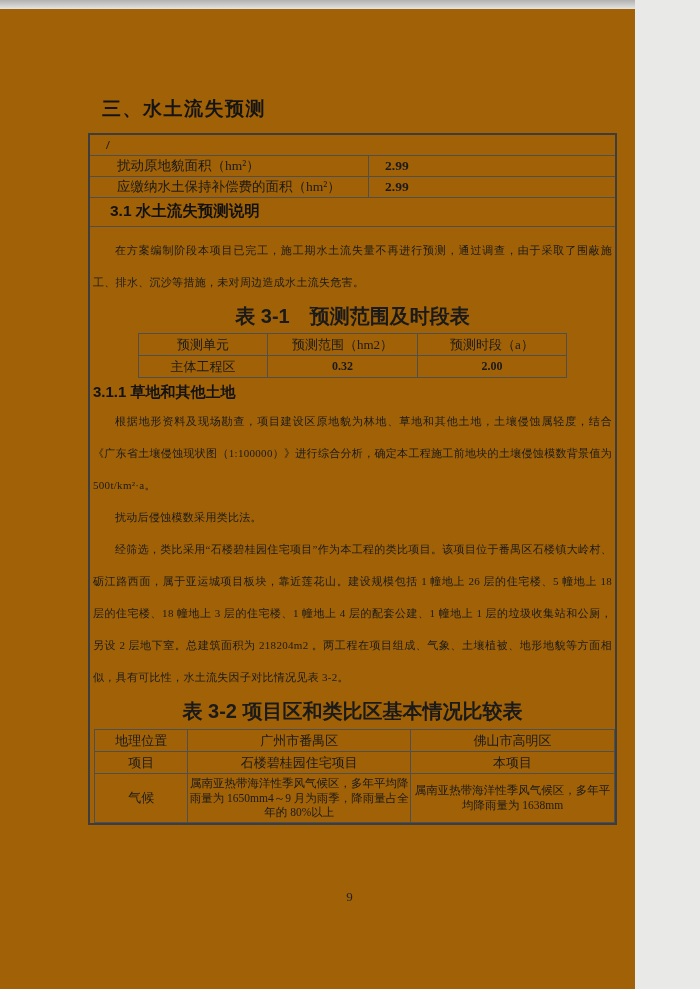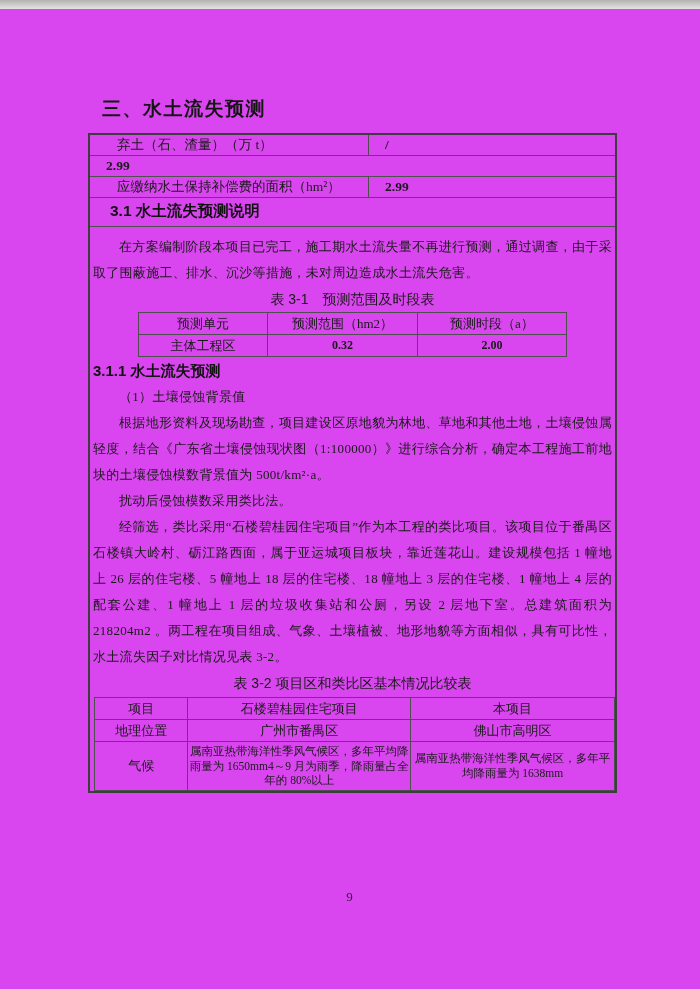--- a/index.html
+++ b/index.html
@@ -2,22 +2,22 @@
 <html><head>
 <meta charset="utf-8">
 <style>
   html,body{margin:0;padding:0;}
   body{
     width:700px;height:989px;
     background:#e9e9e7;
     font-family:"Liberation Serif","DejaVu Serif",serif;
   }
   .page{
-    position:relative;width:700px;height:989px;overflow:hidden;
-    background:#d946ef;color:#1a1a1a;
+    position:relative;width:635px;height:989px;overflow:hidden;
+    background:#a16207;color:#1a1a1a;
   }
   .scan-band{
     position:absolute;top:0;left:0;width:700px;height:9px;
     background:linear-gradient(#b2b2b0,#e4e4e2);
   }
   .content{
     position:absolute;left:88px;top:96px;width:529px;
   }
   .doc-title{
     margin:0 0 11px 14px;
@@ -37,26 +37,26 @@
   }
   .sec-row{
     border-bottom:1px solid #4f4f4f;
     padding:3px 6px 4px 20px;
     font-family:Liberation Sans, sans-serif;
     font-weight:bold;font-size:15.5px;color:#111;
   }
   .body-cell{padding:7px 3px 0 3px;}
   .body-cell p{
     margin:0;text-indent:2em;text-align:justify;
-    font-size:13px;line-height:26px;letter-spacing:0.3px;
+    font-size:11px;line-height:32px;letter-spacing:0.3px;
   }
   .tbl-caption{
     margin:5px 0 3px 0;text-align:center;
     font-family:"Liberation Sans","DejaVu Sans",sans-serif;
-    font-weight:normal;font-size:14px;
+    font-weight:bold;font-size:20px;
   }
   table{border-collapse:collapse;}
   td,th{border:1px solid #4f4f4f;font-weight:normal;}
   .t31{margin:2px auto 4px auto;}
   .t31 th,.t31 td{
     text-align:center;font-size:13px;height:21px;padding:0 12px;
   }
   .t31 .c1{width:104px;} .t31 .c2{width:125px;} .t31 .c3{width:124px;}
   .t31 td.num{font-weight:bold;font-size:12px;}
   .h311{
@@ -81,24 +81,24 @@
 
 <div class="page">
   <div class="scan-band"></div>
 
   <div class="content">
     <h1 class="doc-title">三、水土流失预测</h1>
 
     <div class="outer">
 
       <div class="srow">
-        <div class="lbl">弃土（石、渣量）（万 t）</div>
         <div class="val">/</div>
       </div>
       <div class="srow">
+        <div class="lbl">扰动原地貌面积（hm²）</div>
         <div class="val">2.99</div>
       </div>
       <div class="srow">
         <div class="lbl">应缴纳水土保持补偿费的面积（hm²）</div>
         <div class="val">2.99</div>
       </div>
 
       <div class="sec-row">3.1 水土流失预测说明</div>
 
       <div class="body-cell">
@@ -113,40 +113,39 @@
             <th class="c3">预测时段（a）</th>
           </tr>
           <tr>
             <td>主体工程区</td>
             <td class="num">0.32</td>
             <td class="num">2.00</td>
           </tr>
         </tbody>
           </table>
 
-        <div class="h311">3.1.1 水土流失预测</div>
+        <div class="h311">3.1.1 草地和其他土地</div>
 
-        <p class="subhead">（1）土壤侵蚀背景值</p>
         <p>根据地形资料及现场勘查，项目建设区原地貌为林地、草地和其他土地，土壤侵蚀属轻度，结合《广东省土壤侵蚀现状图（1:100000）》进行综合分析，确定本工程施工前地块的土壤侵蚀模数背景值为 500t/km²·a。</p>
 
         <p>扰动后侵蚀模数采用类比法。</p>
         <p>经筛选，类比采用“石楼碧桂园住宅项目”作为本工程的类比项目。该项目位于番禺区石楼镇大岭村、砺江路西面，属于亚运城项目板块，靠近莲花山。建设规模包括 1 幢地上 26 层的住宅楼、5 幢地上 18 层的住宅楼、18 幢地上 3 层的住宅楼、1 幢地上 4 层的配套公建、1 幢地上 1 层的垃圾收集站和公厕，另设 2 层地下室。总建筑面积为 218204m2 。两工程在项目组成、气象、土壤植被、地形地貌等方面相似，具有可比性，水土流失因子对比情况见表 3-2。</p>
 
         <div class="tbl-caption">表 3-2 项目区和类比区基本情况比较表</div>
         <table class="t32">
           <tbody>
               <tr>
+            <td>地理位置</td>
+            <td>广州市番禺区</td>
+            <td>佛山市高明区</td>
+          </tr>
+          <tr>
             <td class="c1">项目</td>
             <td class="c2">石楼碧桂园住宅项目</td>
             <td class="c3">本项目</td>
-          </tr>
-          <tr>
-            <td>地理位置</td>
-            <td>广州市番禺区</td>
-            <td>佛山市高明区</td>
           </tr>
           <tr>
             <td>气候</td>
             <td class="small">属南亚热带海洋性季风气候区，多年平均降雨量为 1650mm4～9 月为雨季，降雨量占全年的 80%以上</td>
             <td class="small">属南亚热带海洋性季风气候区，多年平均降雨量为 1638mm</td>
           </tr>
         </tbody>
           </table>
       </div>
     </div>

